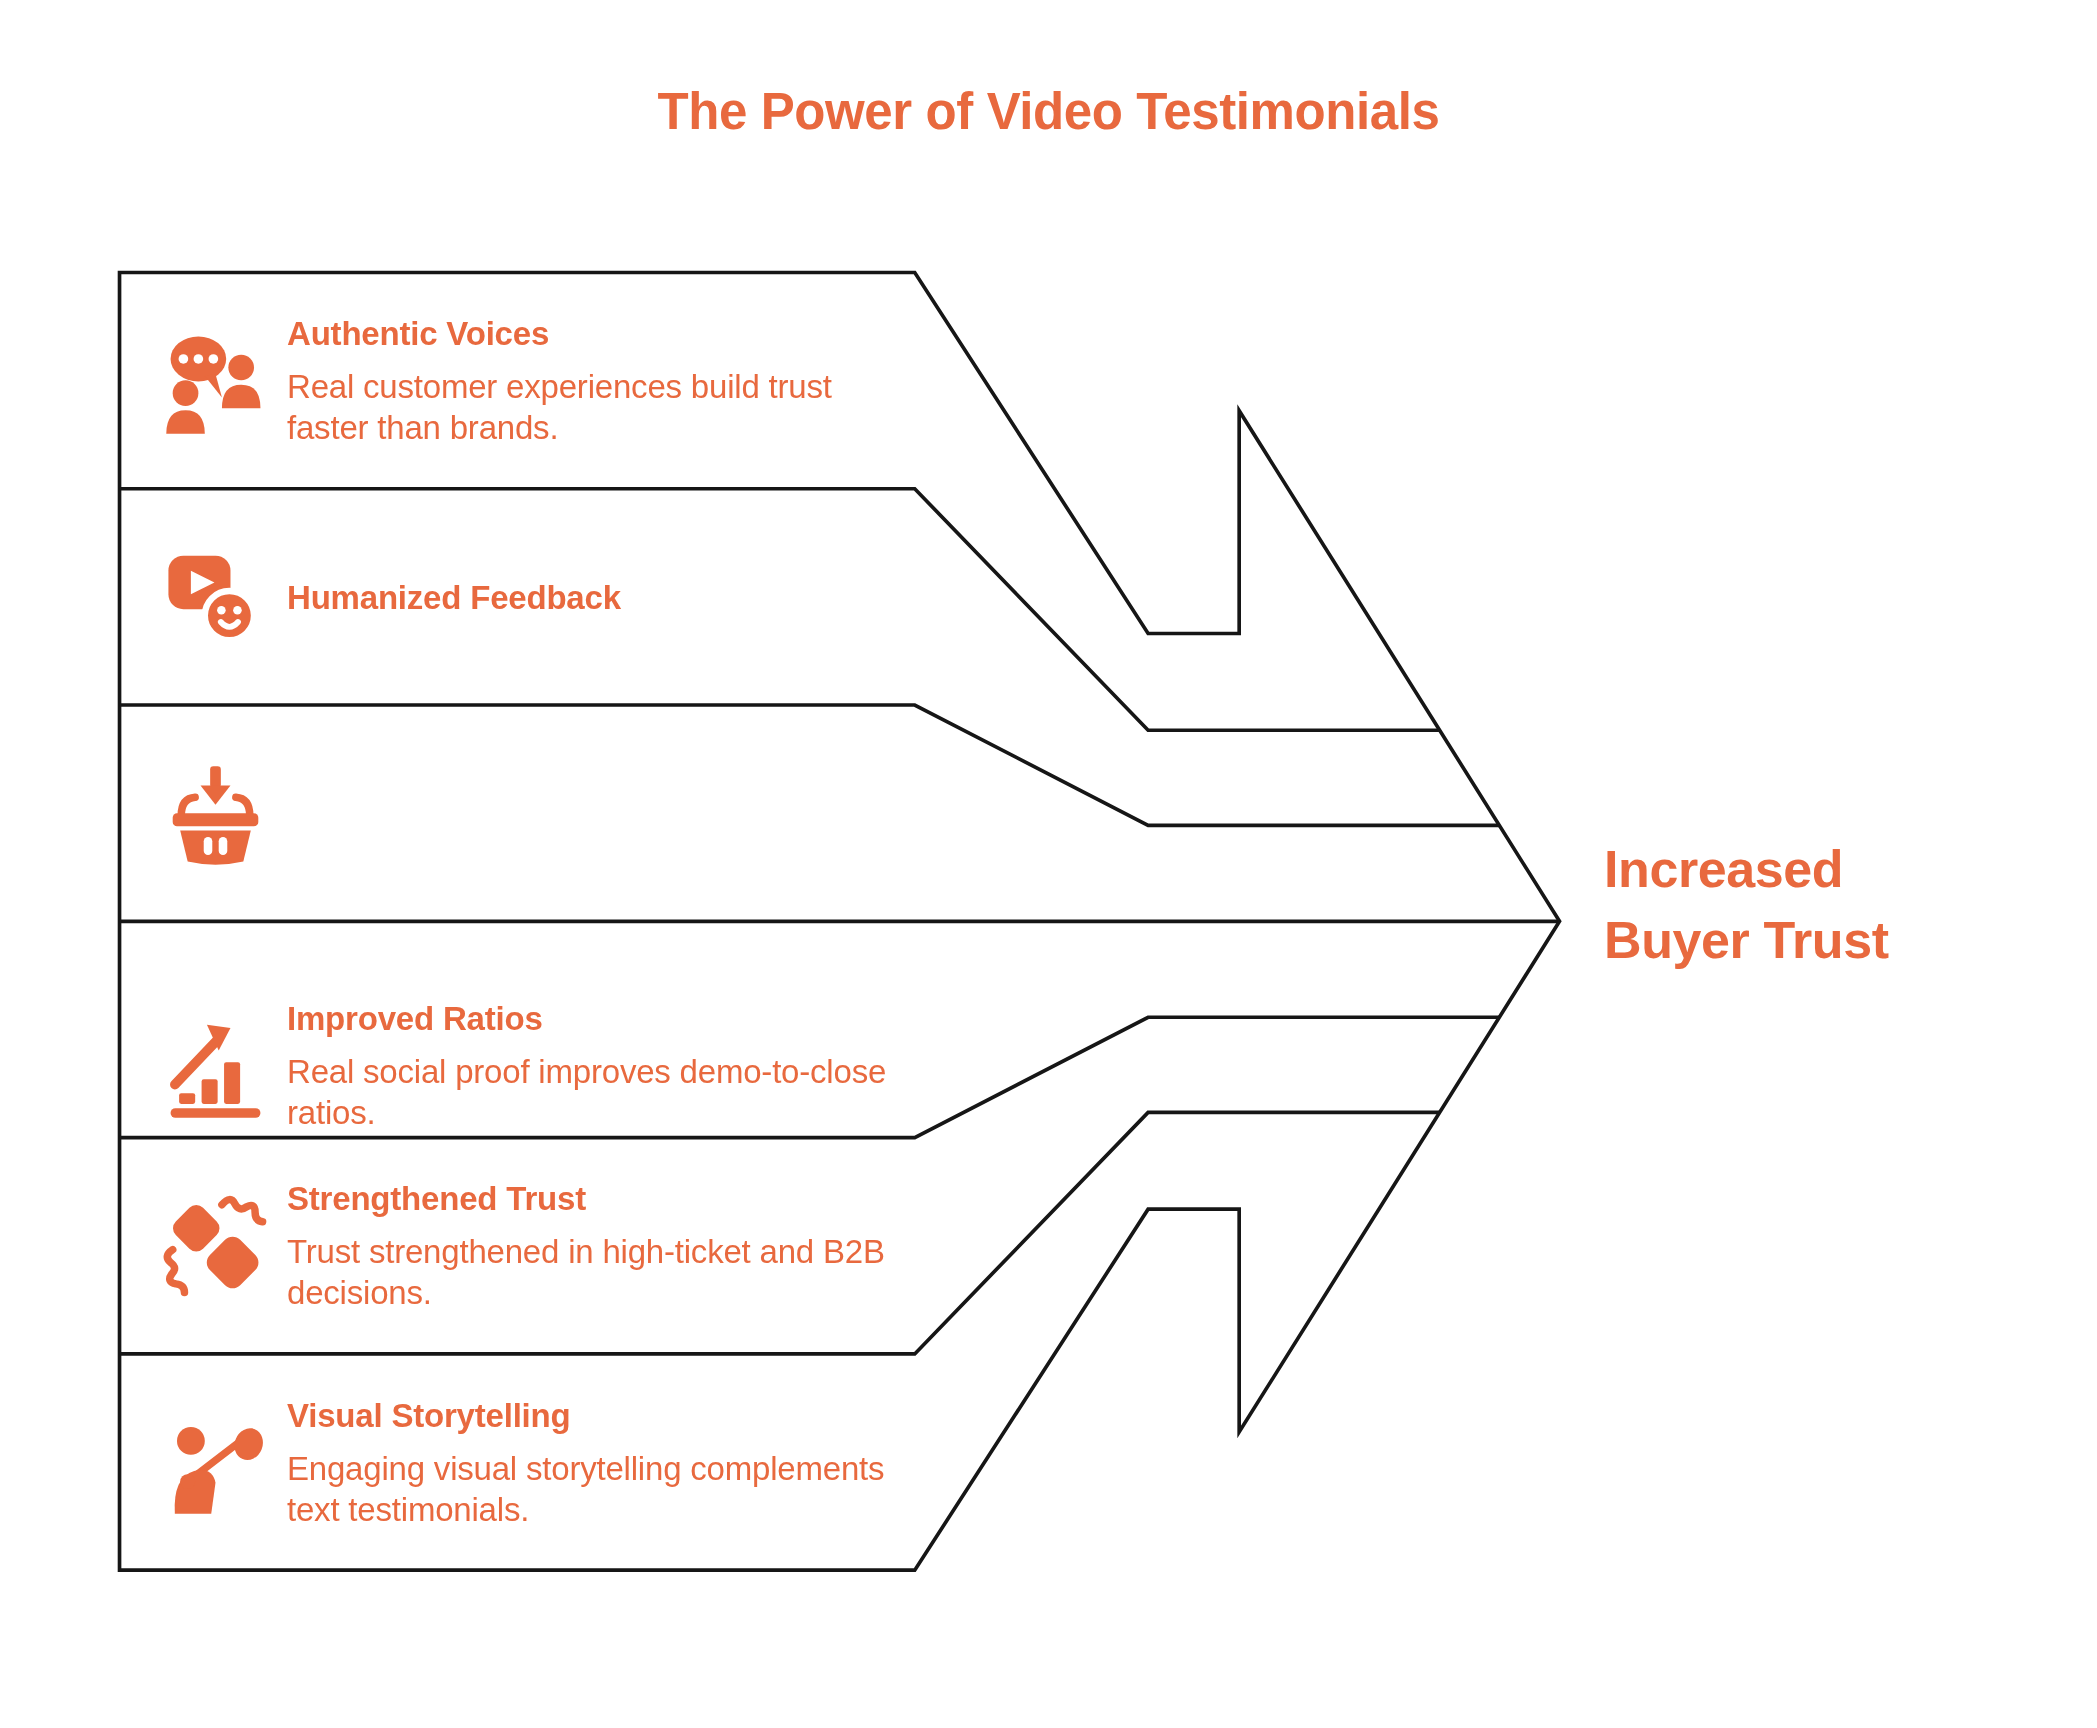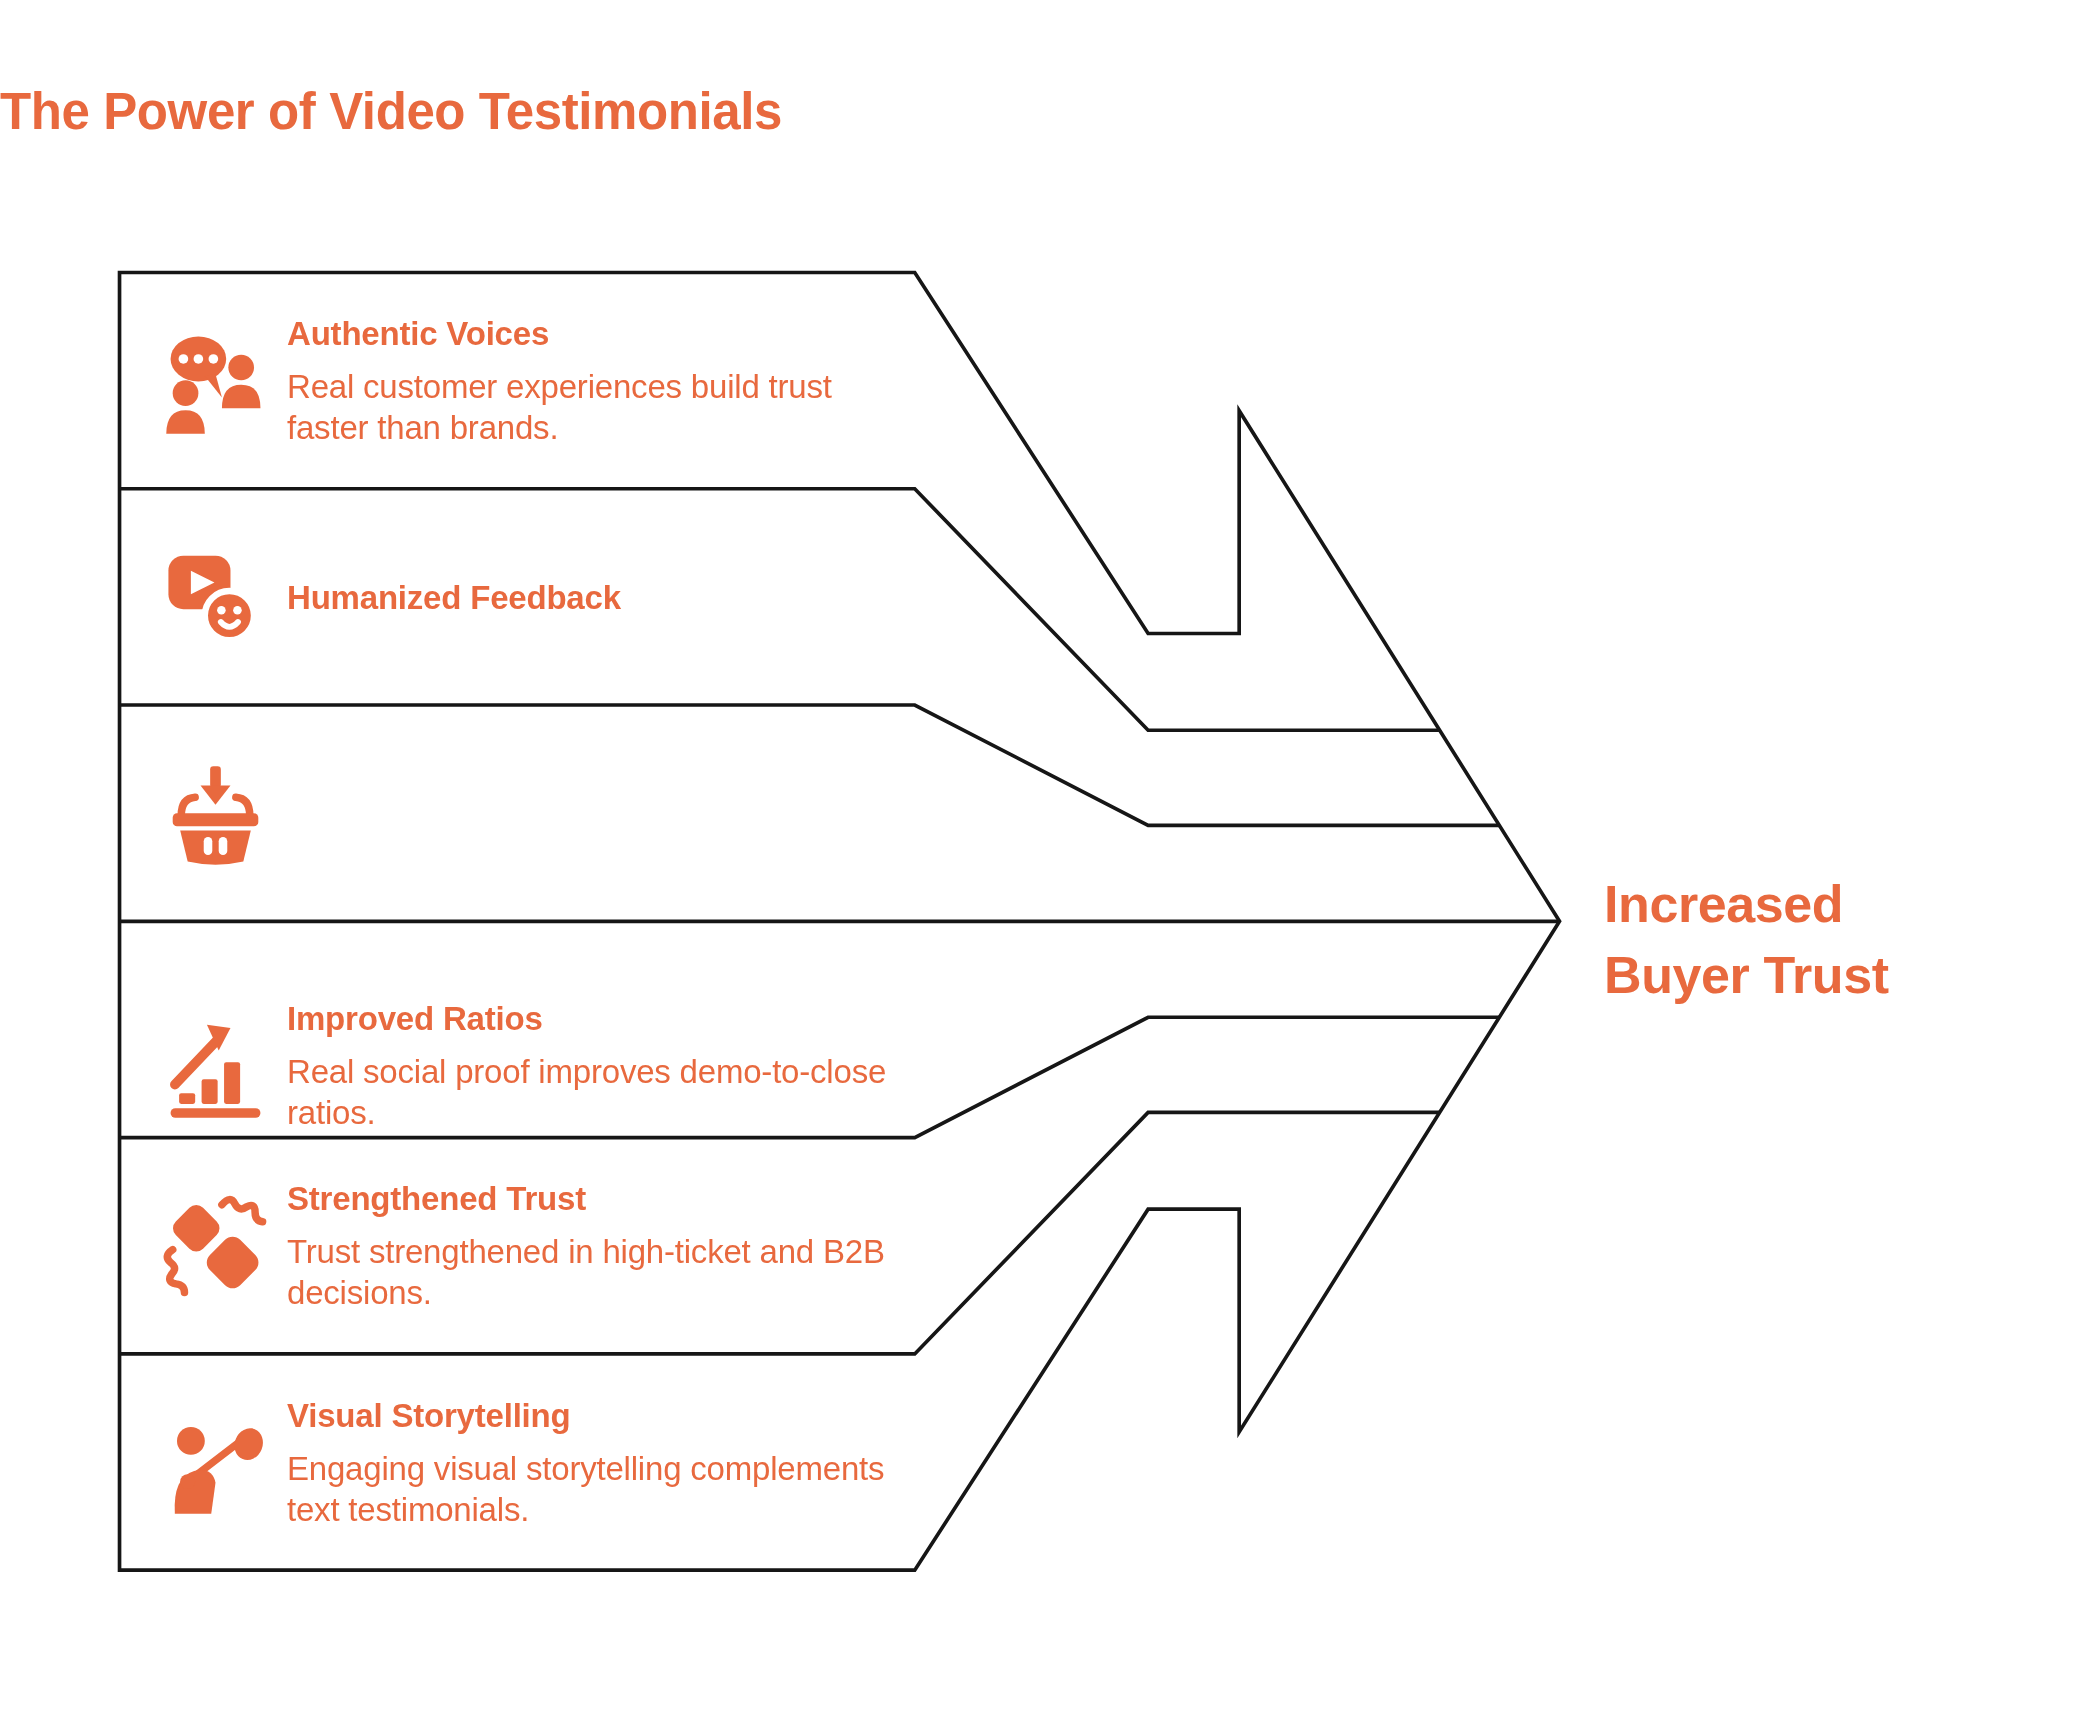--- a/index.html
+++ b/index.html
@@ -9,21 +9,21 @@
     background:#ffffff;
     font-family:"Liberation Sans", sans-serif;
     overflow:hidden;
   }
   :root{
     --accent:#E8693E;
     --outline:#161616;
   }
   #page-title{
     position:absolute;top:81px;left:0;width:2097px;
-    text-align:left;
+    text-align:center;
     font-size:51px;font-weight:bold;line-height:1.2;
     color:var(--accent);
     letter-spacing:-0.4px;
   }
   #funnel-svg{position:absolute;top:0;left:0;}
   .shape{fill:#ffffff;stroke:var(--outline);stroke-width:4.5;stroke-linejoin:miter;}
   .iline{fill:none;stroke:var(--outline);stroke-width:4.5;}
   .row{
     position:absolute;left:160px;width:821px;height:163px;
     display:flex;align-items:center;gap:17px;
@@ -43,21 +43,20 @@
     letter-spacing:-0.2px;
   }
   .row-desc{
     font-size:33px;color:var(--accent);line-height:1.26;max-width:622px;
     letter-spacing:-0.2px;
   }
   #result-label{
     position:absolute;left:1604px;top:834px;width:382px;
     font-size:52px;font-weight:bold;color:var(--accent);line-height:1.36;
     letter-spacing:-0.4px;
-    margin-top:35px;
   }
 </style>
 </head>
 <body>
 
 <div id="canvas">
 
   <div id="page-title">The Power of Video Testimonials</div>
 
   <svg id="funnel-svg" width="2097" height="1728" viewBox="0 0 2579 2125">

